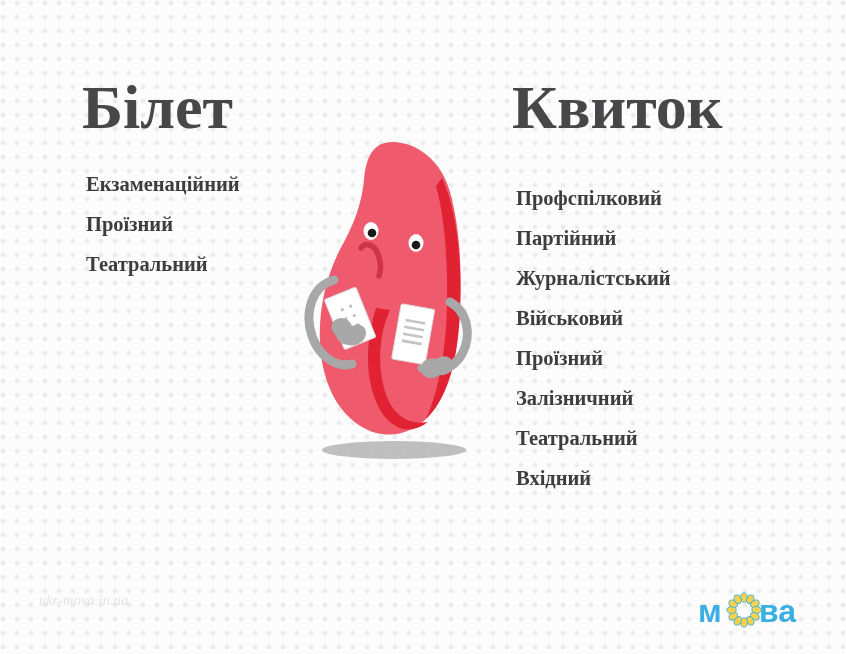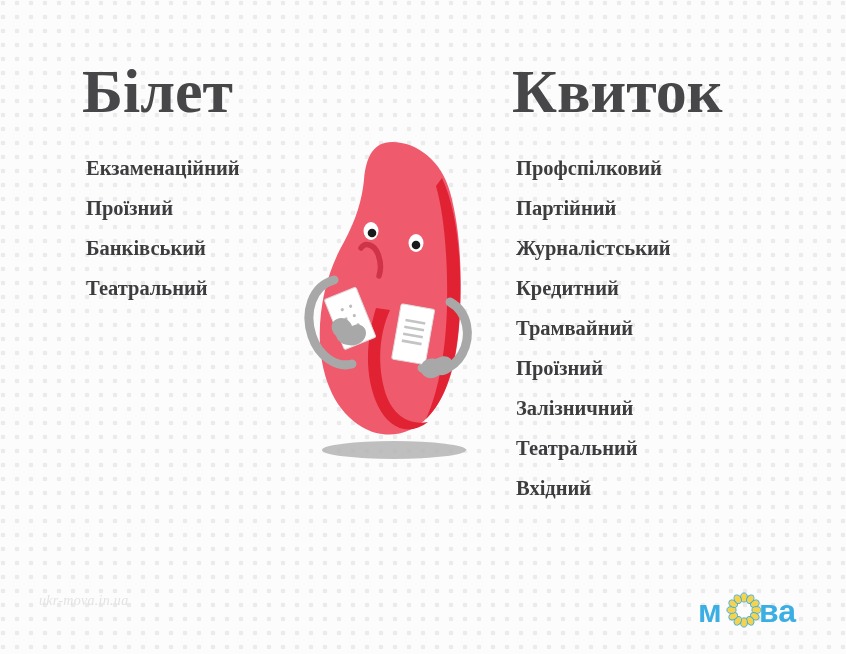--- a/index.html
+++ b/index.html
@@ -24,36 +24,36 @@
     background-image:
       radial-gradient(circle at 3px 3px, #ebebeb 2.2px, rgba(235,235,235,0) 2.6px),
       radial-gradient(circle at 10px 10px, #efefef 1.6px, rgba(239,239,239,0) 2.0px);
     background-size: 14px 14px, 14px 14px;
     background-position: 0 0, 7px 7px;
   }
 
   
   .column {
     position: absolute;
-    top: 60px;
+    top: 76px;
   }
   #col-left  { left: 82px;  width: 300px; }
   #col-right { left: 512px; width: 320px; }
 
   .col-title {
     margin: 0;
     font-size: 62px;
     line-height: 1.0;
     font-weight: bold;
     color: #47474a;
     letter-spacing: 0px;
     font-family: "Liberation Serif", "DejaVu Serif", serif;
   }
   #col-left .col-title  { margin-bottom: 26px; }
-  #col-right .col-title { margin-bottom: 26px; }
+  #col-right .col-title { margin-bottom: 40px; }
 
   .word-list {
     list-style: none;
     margin: 4px;
     padding: 0;
   }
   .word-list li {
     font-size: 20.5px;
     font-weight: bold;
     color: #3d3d40;
@@ -98,33 +98,31 @@
 </head>
 <body>
 
 <div id="poster">
 
   <div class="column" id="col-left">
     <h1 class="col-title">Білет</h1>
     <ul class="word-list">
       <li>Екзаменаційний</li>
       <li>Проїзний</li>
-      <li>Банківський</li>
       <li>Театральний</li>
     </ul>
   </div>
 
   <div class="column" id="col-right">
     <h1 class="col-title">Квиток</h1>
     <ul class="word-list">
       <li>Профспілковий</li>
       <li>Партійний</li>
       <li>Журналістський</li>
-      <li>Кредитний</li>
-      <li>Трамвайний</li>
+      <li>Військовий</li>
       <li>Проїзний</li>
       <li>Залізничний</li>
       <li>Театральний</li>
       <li>Вхідний</li>
     </ul>
   </div>
 
   <div id="mascot">
     <svg viewBox="0 0 210 350" width="210" height="350" xmlns="http://www.w3.org/2000/svg">
 

